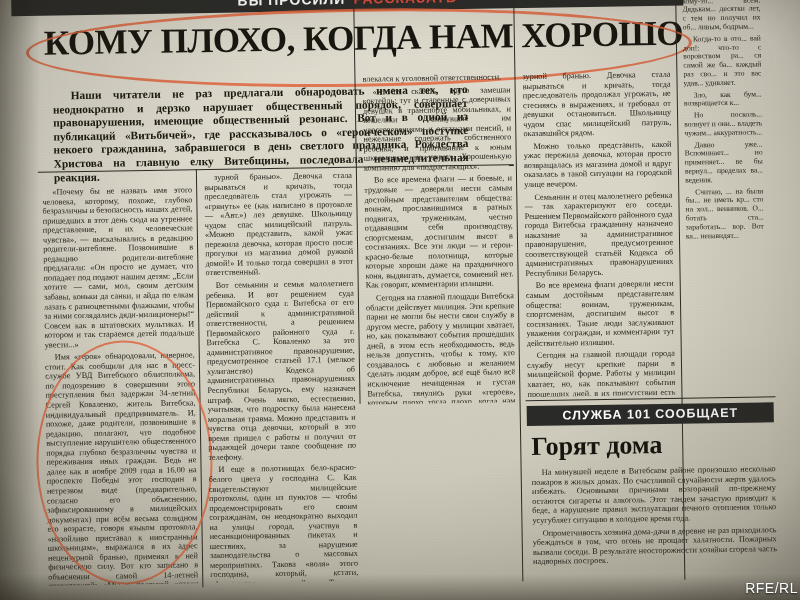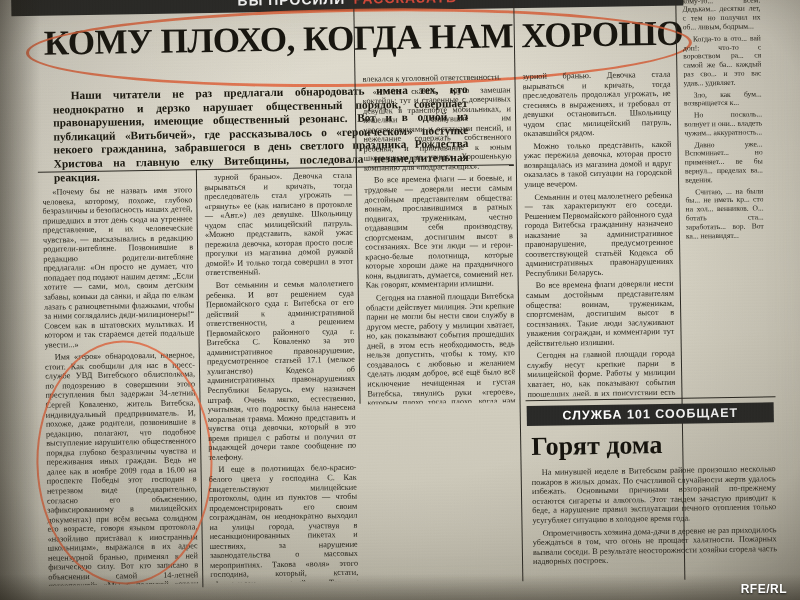--- a/index.html
+++ b/index.html
@@ -192,25 +192,25 @@
     font-size: 8.3px;
     line-height: 9.6px;
     text-align: justify;
     color: #201e16;
   }
   #svc-body p { margin: 0 0 3px 0; text-indent: 10px; }
 
   
   #watermark {
     position: absolute;
-    right: 13px;
+    right: 2px;
     bottom: 4px;
     font-family: "Liberation Sans", sans-serif;
-    font-size: 12px;
-    font-weight: bold;
+    font-size: 14px;
+    font-weight: normal;
     color: #ffffff;
     text-shadow: 0 1px 2px rgba(0,0,0,0.75);
     letter-spacing: 0.5px;
   }
 
   
   #bottom-shadow {
     position: absolute;
     left: 0; right: 0; bottom: 0;
     height: 26px;

